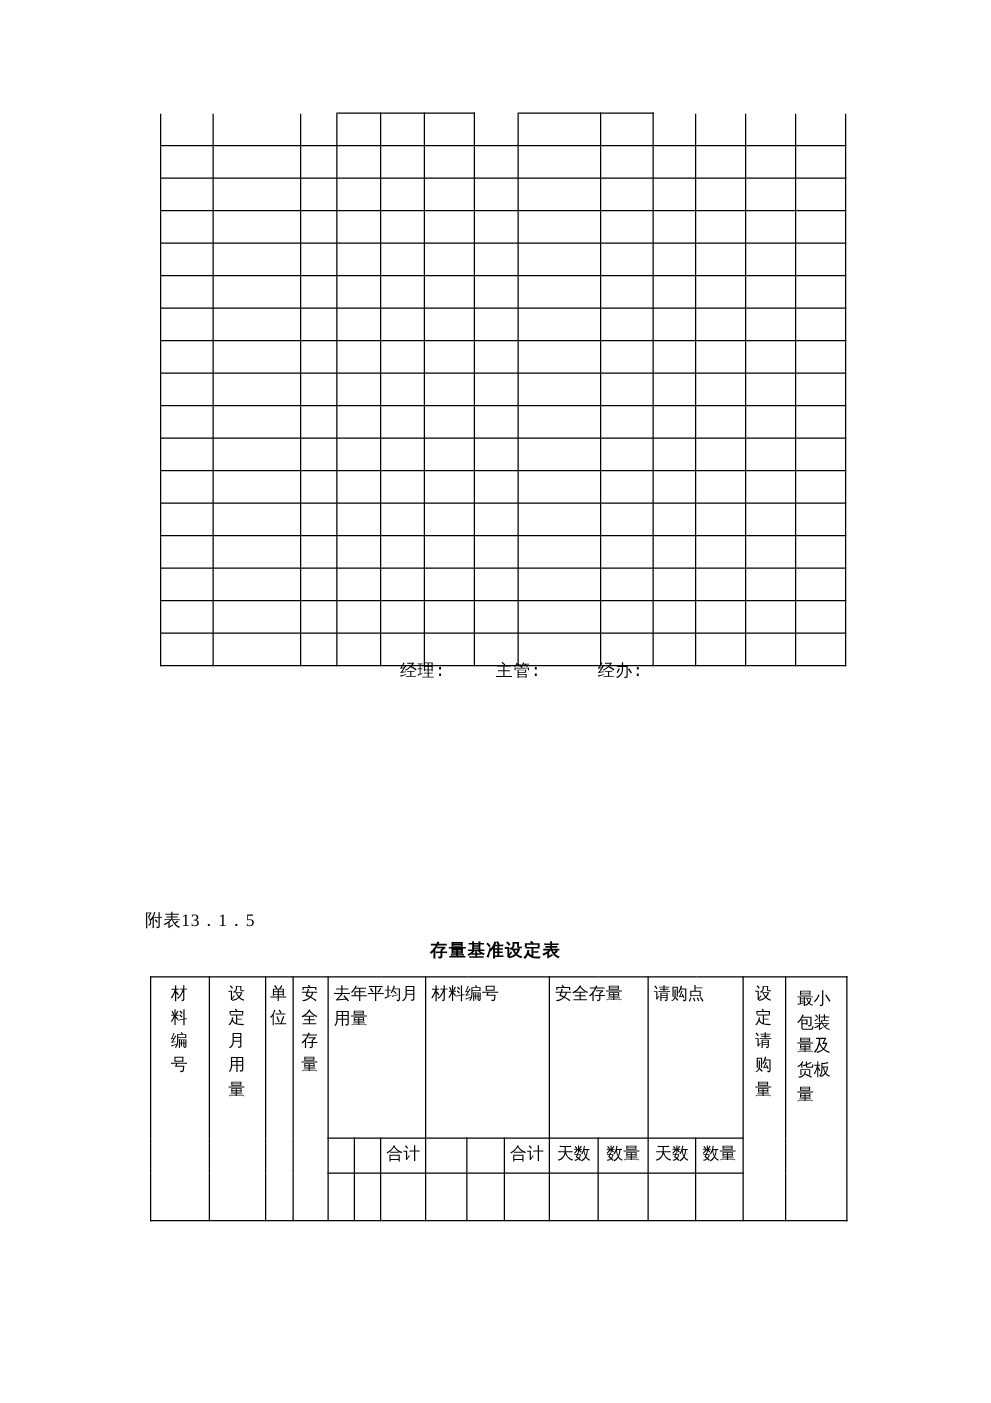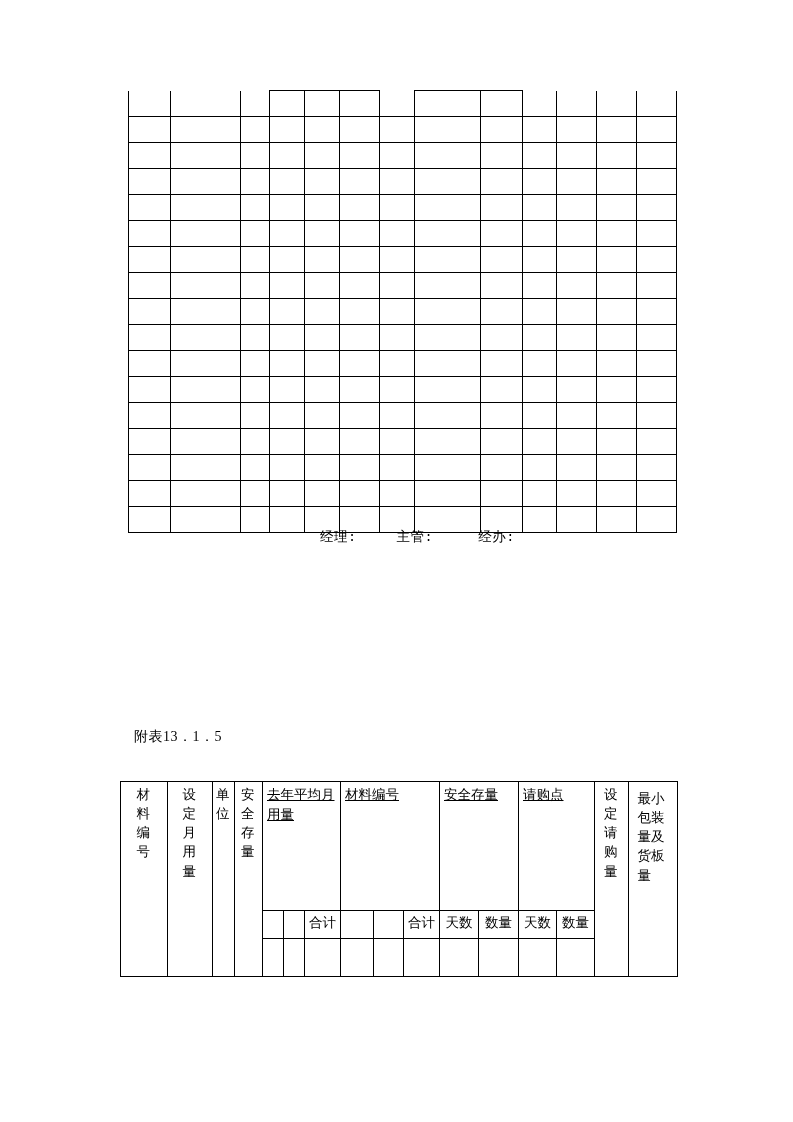--- a/index.html
+++ b/index.html
@@ -64,21 +64,21 @@
   .sig-line .sig-item {
     display: inline-block;
   }
   .sig-line .sp-a { display: inline-block; width: 192px; }
   .sig-line .sp-b { display: inline-block; width: 40px; }
   .sig-line .sp-c { display: inline-block; width: 45px; }
 
   
   .fig-label {
     position: absolute;
-    left: 134px;
+    left: 116px;
     top: 728px;
     font-size: 14px;
     letter-spacing: 0.5px;
     white-space: nowrap;
   }
   .doc-title {
     position: absolute;
     left: 0;
     top: 752px;
     width: 793px;
@@ -114,21 +114,20 @@
     
     width: 31px;
     margin: 4px auto;
   }
   .grouphead {
     display: block;
     padding: 3px 4px 0 4px;
     line-height: 1.45;
     text-align: left;
     word-break: break-all;
-    text-decoration: underline;
   }
   .subhead {
     display: block;
     padding: 4px 1px 0 1px;
     line-height: 1.2;
     text-align: center;
     white-space: nowrap;
   }
 </style>
 </head>
@@ -409,20 +408,21 @@
           <td></td>
         </tr>
       </tbody>
   </table>
 
   <div class="sig-line">
     <span class="sp-a"></span><span class="sig-item">经理:</span><span class="sp-b"></span><span class="sig-item">主管:</span><span class="sp-c"></span><span class="sig-item">经办:</span>
   </div>
 
   <div class="fig-label">附表13．1．5</div>
+  <div class="doc-title">存量基准设定表</div>
 
   <table class="grid" id="bottom-table">
     <colgroup>
       <col style="width:47px">
         <col style="width:45px">
         <col style="width:22px">
       <col style="width:28px">
         <col style="width:21px">
         <col style="width:21px">
       <col style="width:36px">

